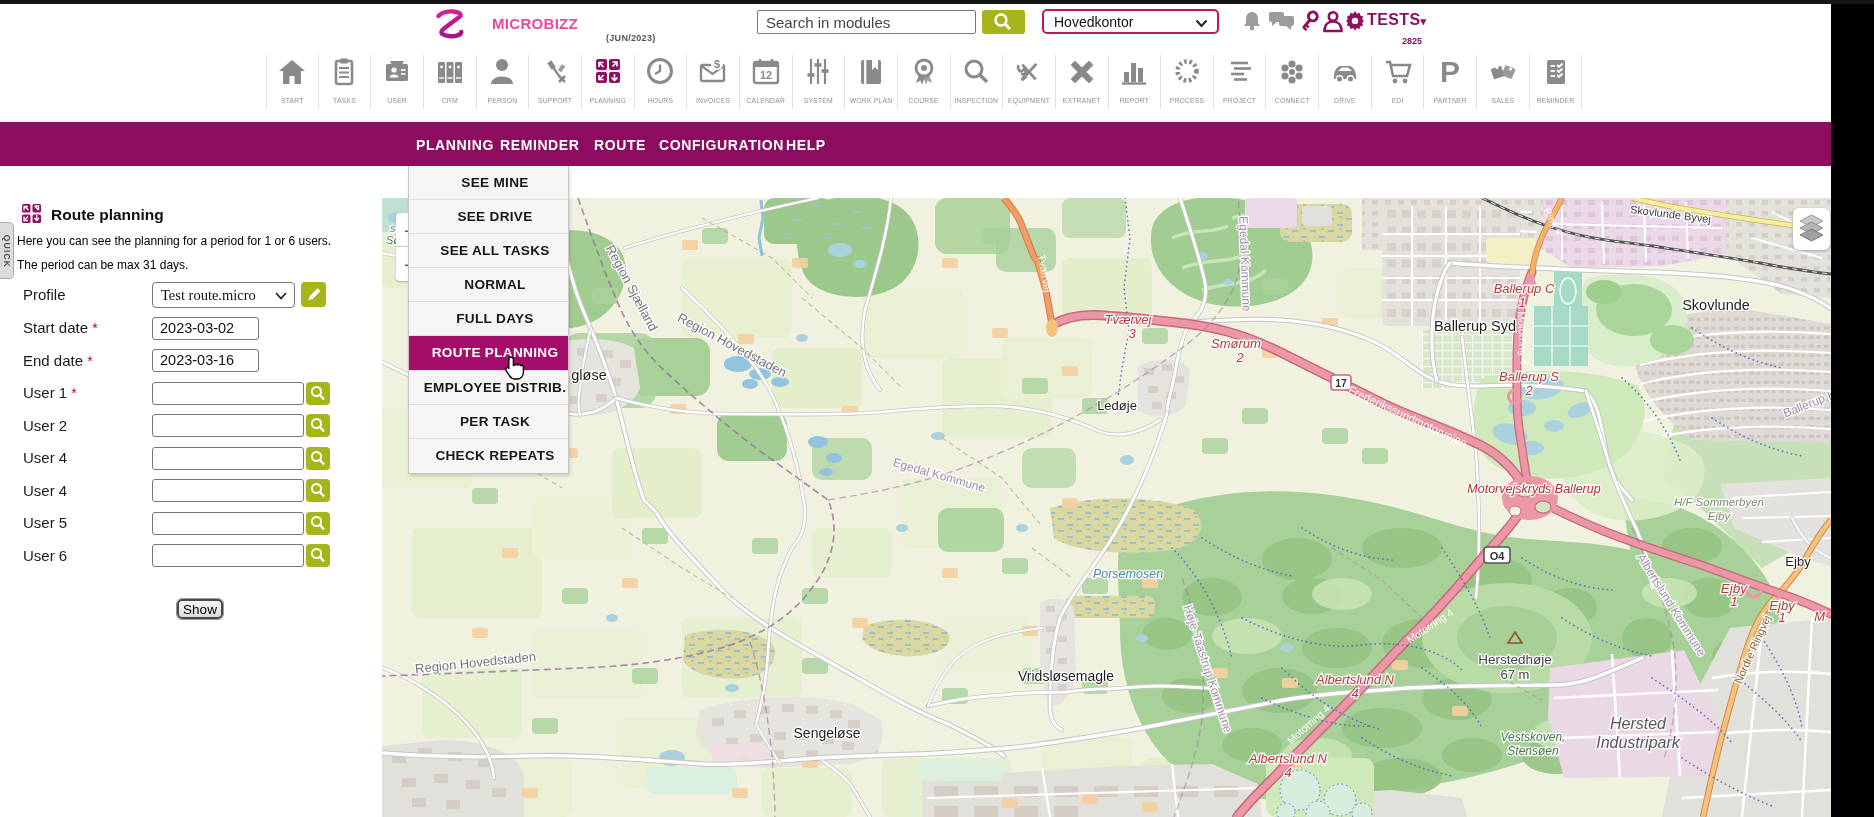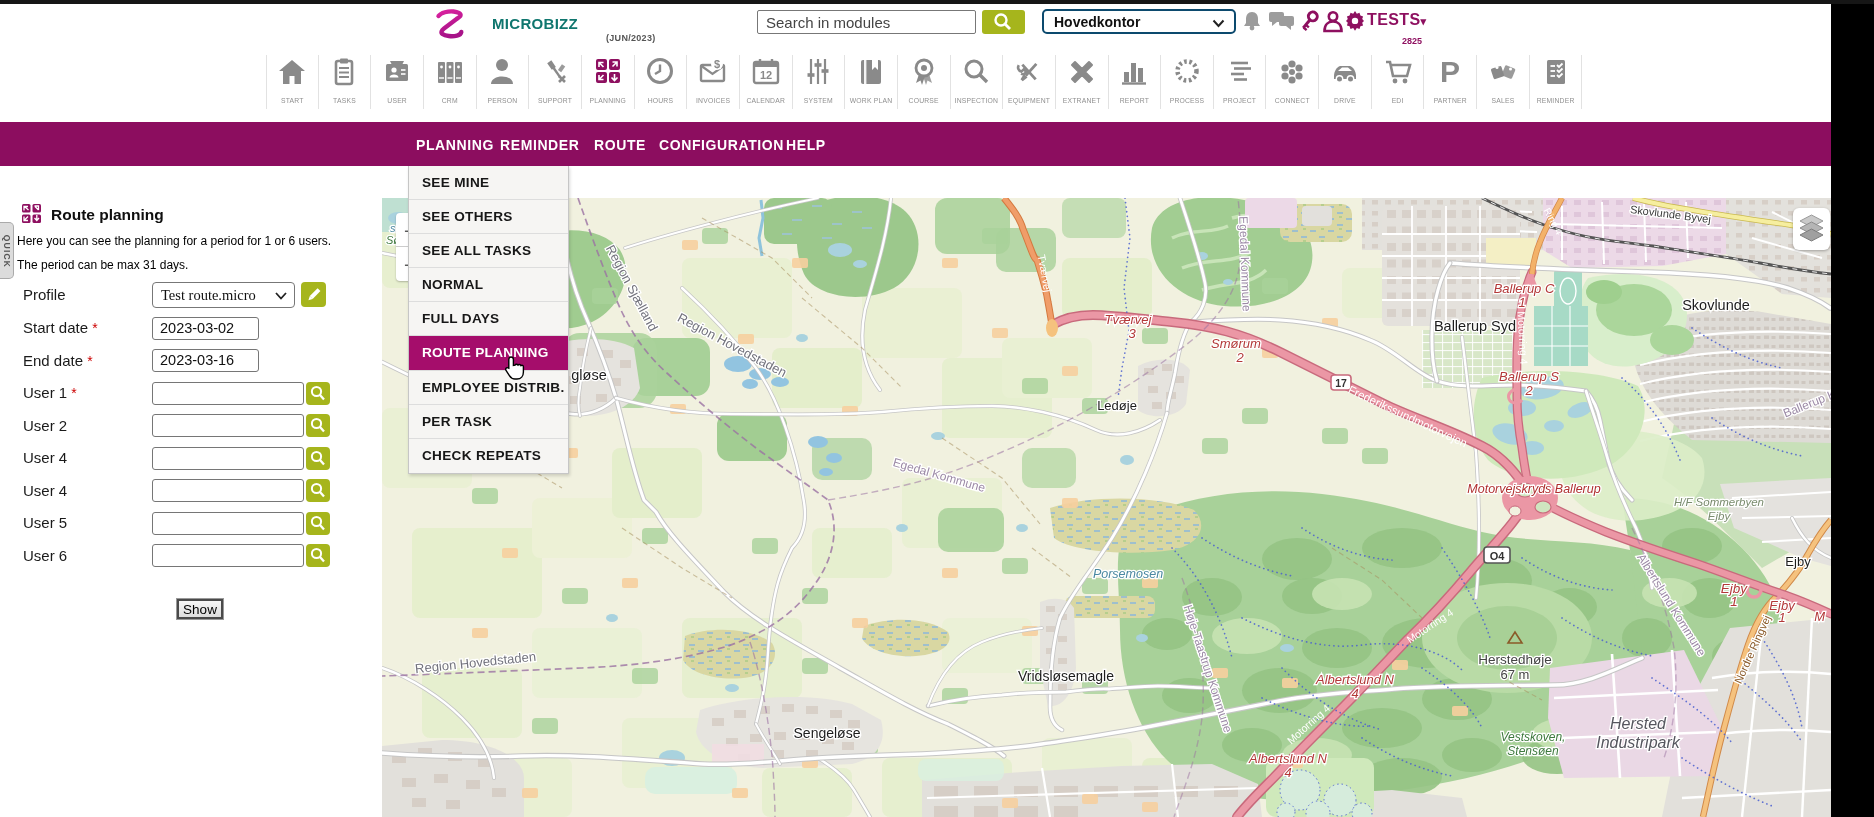--- a/index.html
+++ b/index.html
@@ -3,53 +3,53 @@
 <meta charset="utf-8">
 <style>
 * { margin:0; padding:0; box-sizing:border-box; }
 html,body { width:1874px; height:817px; overflow:hidden; background:#fff;
   font-family:"Liberation Sans", sans-serif; position:relative; }
 .abs { position:absolute; }
 #topstrip { left:0; top:0; width:1874px; height:4px; background:#161616; z-index:40; }
 #rightstrip { left:1831px; top:0; width:43px; height:817px; background:#000; z-index:35; }
 
 #mblogo { left:433px; top:7px; z-index:5; }
-#mbname { left:492px; top:15px; font-size:15px; font-weight:bold; color:#0f766e; letter-spacing:0.3px; }
+#mbname { left:492px; top:15px; font-size:15px; font-weight:bold; color:#ec4899; letter-spacing:0.3px; }
 #mbver { left:606px; top:33px; font-size:9px; font-weight:bold; color:#555; letter-spacing:0.3px; }
 #searchbox { left:757px; top:10px; width:219px; height:24px; border:1px solid #777; border-radius:2px; background:#fff; font-size:15px; color:#444; padding:3px 8px 0 8px; }
 #searchbtn { left:982px; top:10px; width:43px; height:24px; background:#a6b51c; border-radius:3px; }
-#hovedsel { left:1042px; top:9px; width:194px; height:25px; border:2px solid #0c4a6e; border-radius:5px; background:#fff; font-size:14px; color:#111; padding:3px 0 0 10px;font-weight:bold; }
+#hovedsel { left:1042px; top:9px; width:177px; height:25px; border:2px solid #be185d; border-radius:5px; background:#fff; font-size:14px; color:#111; padding:3px 0 0 10px; }
 .hicon { z-index:6; }
 #teststxt { left:1367px; top:11px; font-size:16px; font-weight:bold; color:#8e1060; letter-spacing:0.4px; }
 #testsnum { left:1402px; top:36px; font-size:9px; font-weight:bold; color:#8e1060; }
 
 #modbar { left:266px; top:55px; height:54px; z-index:5; display:flex; }
 .mod { width:52.66px; height:54px; border-right:1px solid #e2e2e2; position:relative; }
 .mod:first-child { border-left:1px solid #e2e2e2; }
 .mod svg { position:absolute; left:50%; top:1px; transform:translateX(-50%); }
 .mod .lbl { position:absolute; bottom:5px; width:100%; text-align:center; font-size:6.8px; color:#8f8f8f; letter-spacing:0.2px; }
 
 #navbar { left:0; top:122px; width:1831px; height:44px; background:#8c0d5f; z-index:20; }
 #navbar span { position:absolute; top:15px; color:#fff; font-weight:bold; font-size:14px; letter-spacing:0.6px; }
 
-#dd { left:408px; top:166px; width:161px; z-index:30; background:#f6f5f3; border:1px solid #c6c6c6; border-top:none; box-shadow:1px 2px 3px rgba(0,0,0,0.15); }
+#dd { left:408px; top:166px; width:161px; z-index:30; background:#f6f5f3; border:1px solid #c6c6c6; border-top:none; box-shadow:1px 2px 3px rgba(0,0,0,0.15);text-align:center; }
 #dd .it { height:34.1px; line-height:34.1px; padding-left:13px; font-size:13.6px; font-weight:bold; color:#171717; letter-spacing:0.3px; border-bottom:1px solid #ddd; white-space:nowrap; overflow:hidden; }
 #dd .it:last-child { border-bottom:none; }
 #dd .hl { background:#a50d6b; color:#fff; }
 
 #quicktab { left:0; top:222px; width:14px; height:57px; background:#dcdcdc; border:1px solid #aaa; border-left:none; border-radius:0 5px 5px 0; z-index:4; }
 #quicktab span { position:absolute; left:-21px; top:23px; width:55px; height:11px; display:block; transform:rotate(90deg); font-size:8.5px; font-weight:bold; color:#555; letter-spacing:1.2px; text-align:center; }
 #ptitle { left:51px; top:206px; font-size:15.5px; font-weight:bold; color:#0f0f0f; }
 #pdesc { left:17px; top:229px; font-size:12px; color:#000; line-height:24px; white-space:nowrap; }
 .flabel { font-size:15px; color:#1a1a1a; }
 .req { color:#c00; font-size:14px; }
 .tinput { position:absolute; border:1px solid #767676; border-radius:3px; background:#fff; font-size:14.5px; color:#111; padding:2px 0 4px 7px; font-family:"Liberation Sans",sans-serif; }
 .gbtn { position:absolute; background:#a6b51c; border-radius:4px; }
 #profsel { left:152px; top:282px; width:143px; height:26px; border:1px solid #777; border-radius:4px; background:#fff; font-size:14.5px; color:#111; padding:4px 0 0 8px; overflow:hidden; white-space:nowrap;font-family:Liberation Serif, serif; }
-#showbtn { left:177px; top:599px; width:46px; height:20px; background:linear-gradient(#f6f6f6,#dcdcdc); border:2px solid #4a4a4a; border-radius:0; outline:1px solid #999; font-size:13.5px; color:#000; text-align:center; padding-top:1px; }
+#showbtn { left:177px; top:599px; width:46px; height:20px; background:linear-gradient(#f6f6f6,#dcdcdc); border:2px solid #4a4a4a; border-radius:5px; outline:1px solid #999; font-size:13.5px; color:#000; text-align:center; padding-top:1px; }
 
 #map { left:382px; top:198px; width:1449px; height:619px; z-index:1; overflow:hidden; }
 #layersbtn { left:1793px; top:208px; width:37px; height:42px; background:#fff; border-radius:6px; box-shadow:0 1px 3px rgba(0,0,0,0.3); z-index:10; }
 #zoomctl { left:396px; top:213px; width:34px; height:68px; background:#fff; border-radius:4px; box-shadow:0 1px 2px rgba(0,0,0,0.25); z-index:2; }
 #cursor { left:503px; top:355px; z-index:32; }
 </style>
 </head>
 <body>
 <div id="topstrip" class="abs"></div>
 <div id="rightstrip" class="abs"></div>
@@ -1051,21 +1051,21 @@
 </div>
 
 <div id="layersbtn" class="abs"><svg width="37" height="42" viewBox="0 0 37 42">
   <path d="M18.5 7 L30 13 L18.5 19 L7 13 Z" fill="#c9c9c9" stroke="#9a9a9a" stroke-width="1"></path>
   <path d="M18.5 14 L30 20 L18.5 26 L7 20 Z" fill="#b5b5b5" stroke="#8d8d8d" stroke-width="1"></path>
   <path d="M18.5 21 L30 27 L18.5 33 L7 27 Z" fill="#a0a0a0" stroke="#7d7d7d" stroke-width="1"></path>
 </svg></div>
 
 <div id="dd" class="abs">
   <div class="it">SEE MINE</div>
-  <div class="it">SEE OTHERS</div>
+  <div class="it">SEE DRIVE</div>
   <div class="it">SEE ALL TASKS</div>
   <div class="it">NORMAL</div>
   <div class="it">FULL DAYS</div>
   <div class="it hl">ROUTE PLANNING</div>
   <div class="it">EMPLOYEE DISTRIB.</div>
   <div class="it">PER TASK</div>
   <div class="it">CHECK REPEATS</div>
 </div>
 
 <svg id="cursor" class="abs" width="22" height="26" viewBox="0 0 22 26">

